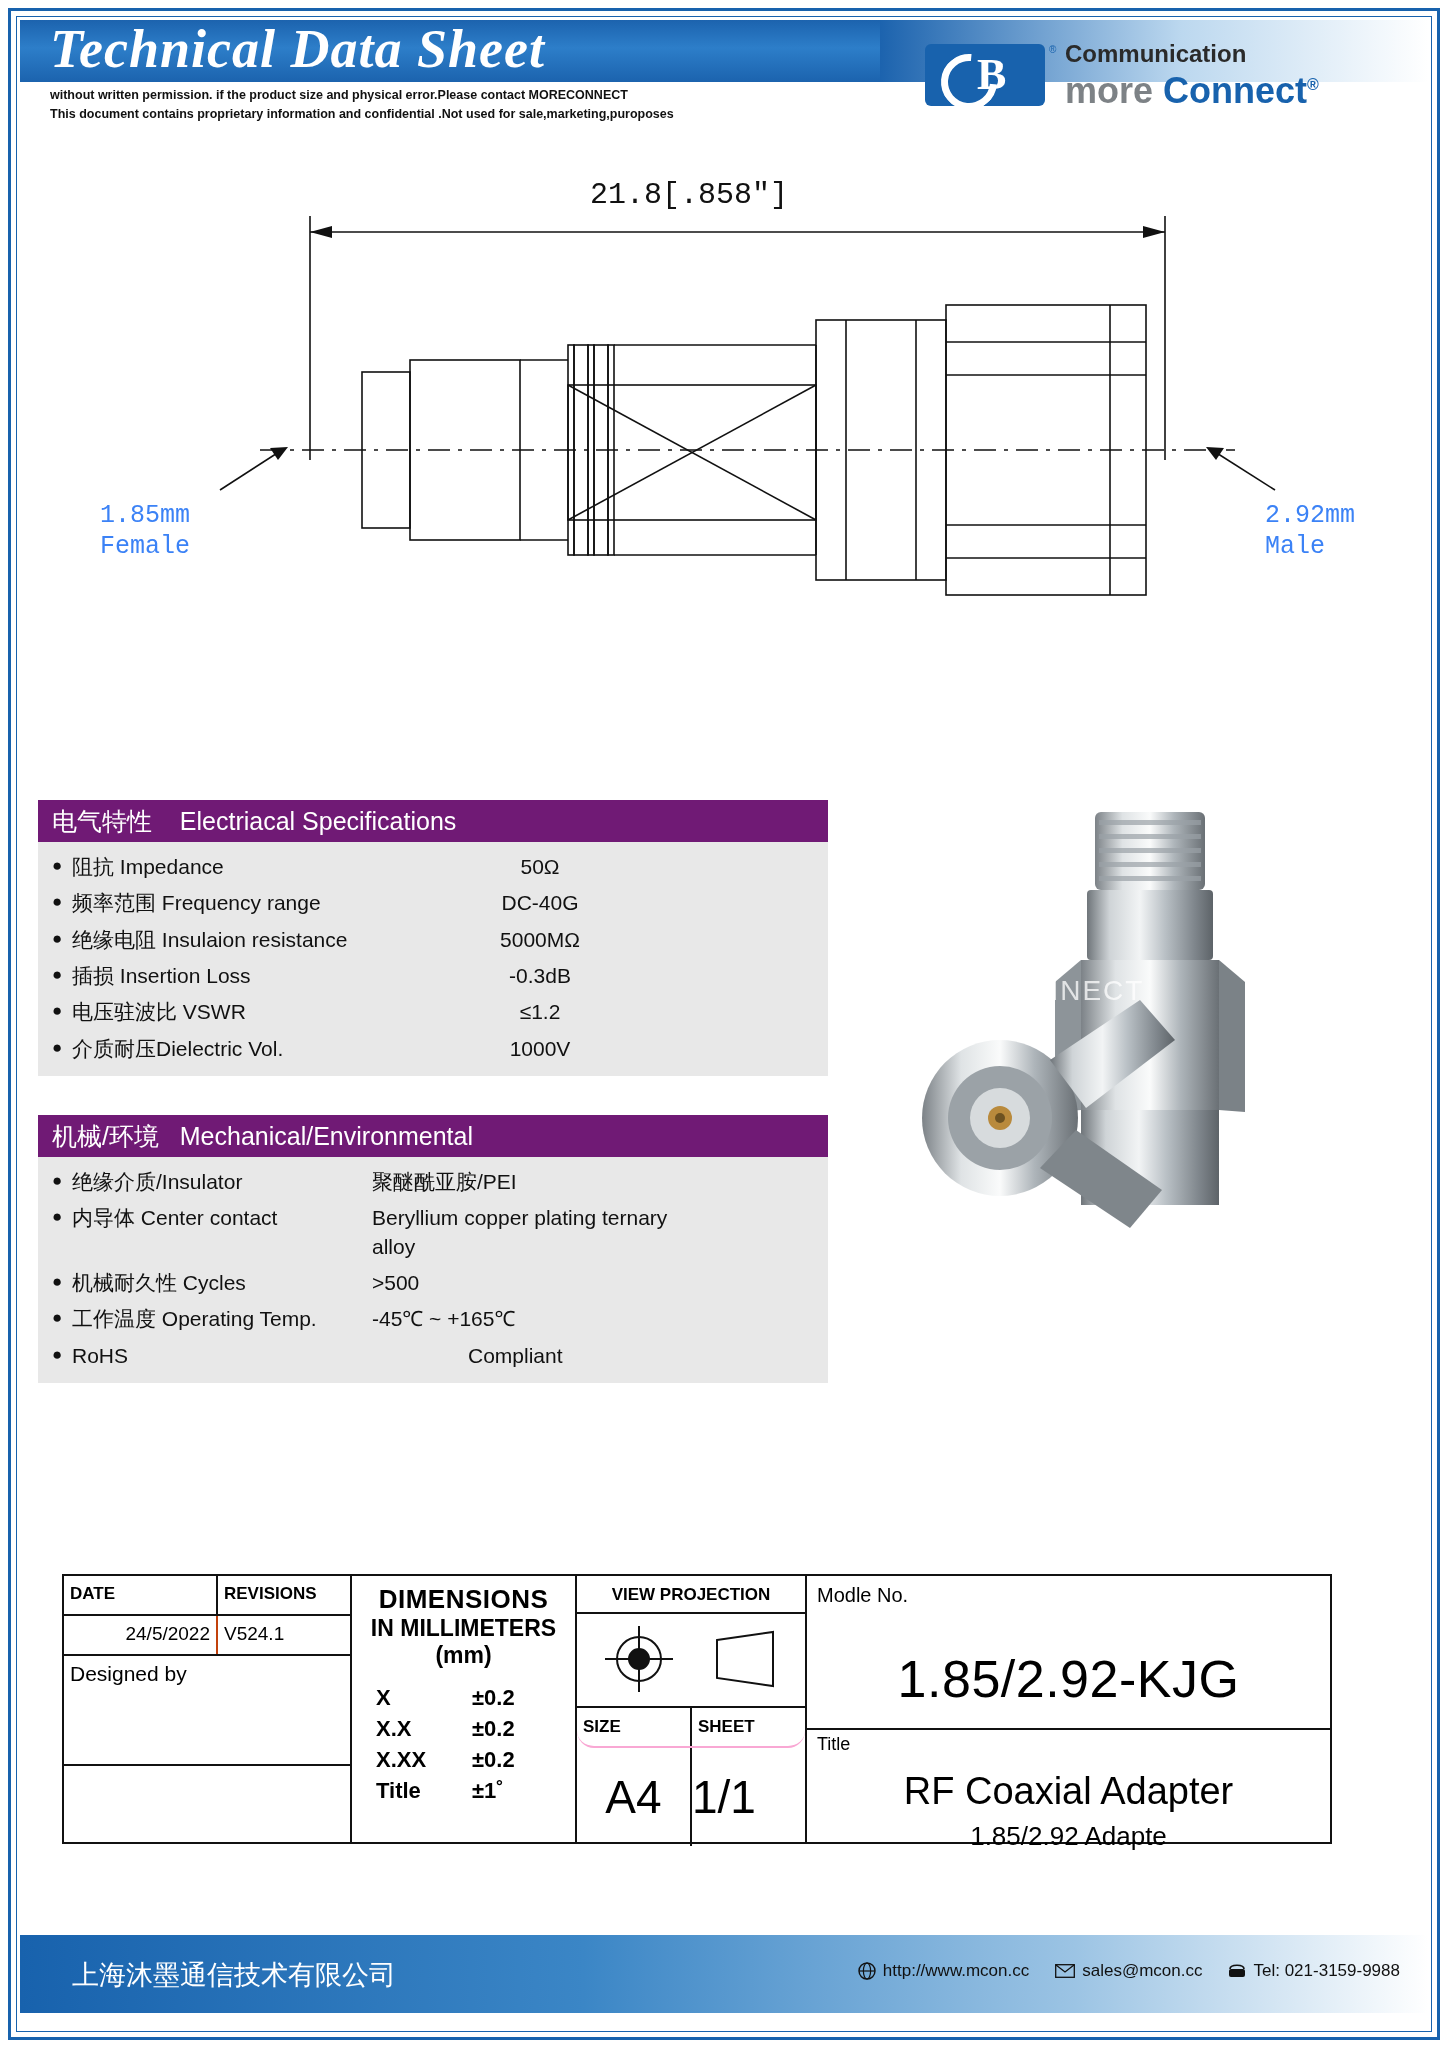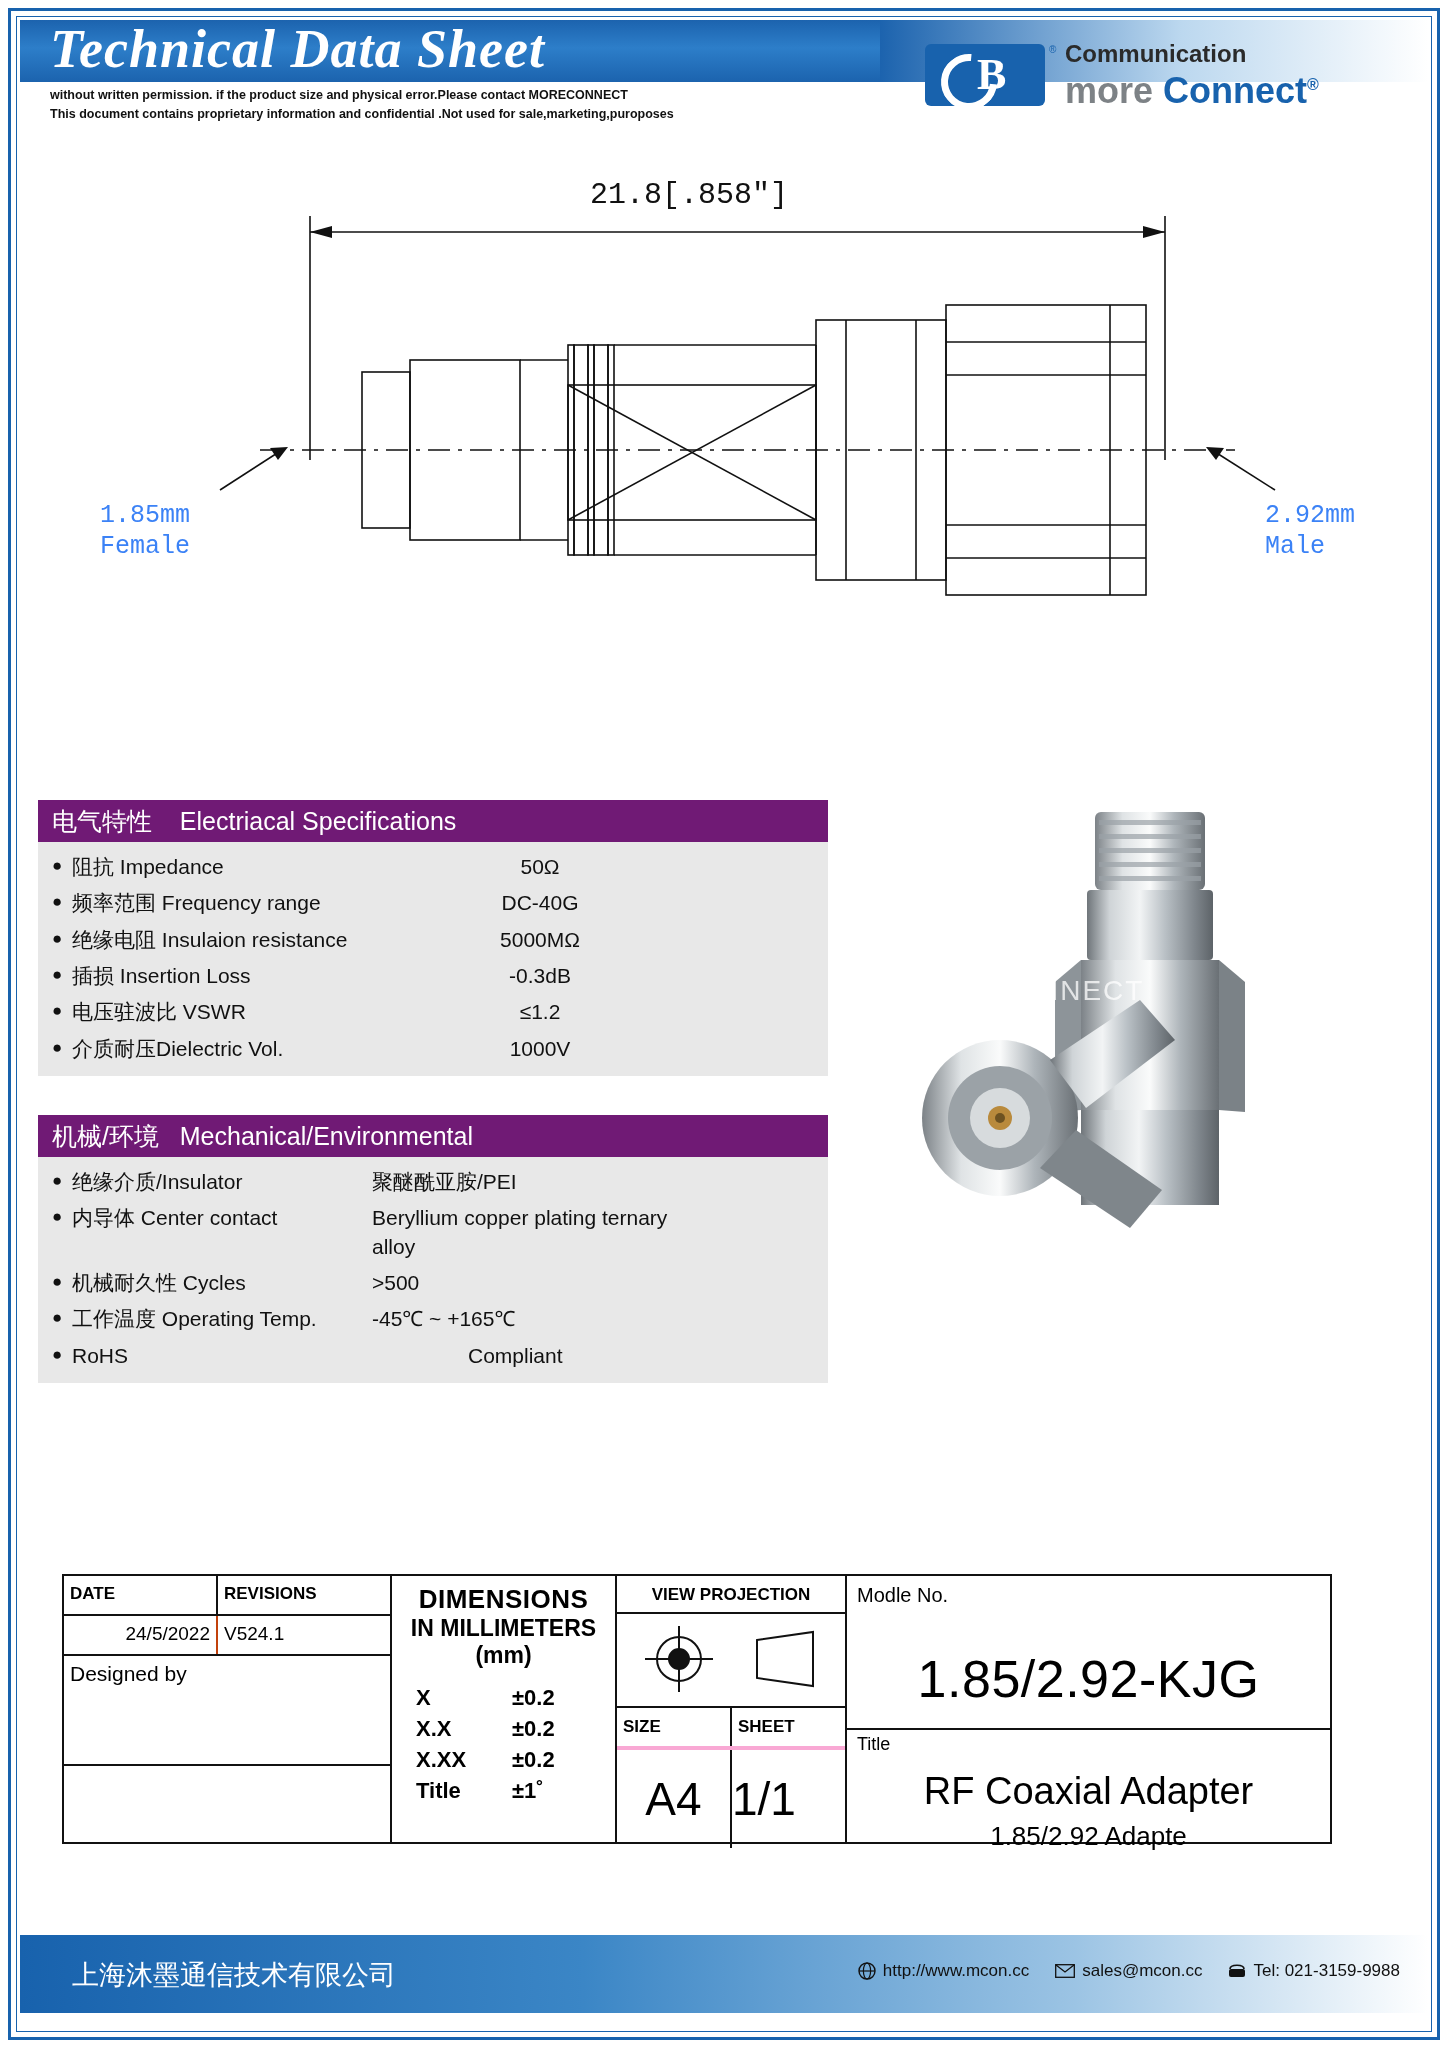--- a/index.html
+++ b/index.html
@@ -205,21 +205,21 @@
   
   .titleblock {
     position: absolute;
     left: 62px; top: 1574px;
     width: 1270px; height: 270px;
     border: 2px solid #111;
     box-sizing: border-box;
     display: flex;
   }
   .tb-col { box-sizing: border-box; }
-  .tb-c1 { width: 328px; border-right: 2px solid #111; }
+  .tb-c1 { width: 288px; border-right: 2px solid #111; }
   .tb-c2 { width: 225px; border-right: 2px solid #111; }
   .tb-c3 { width: 230px; border-right: 2px solid #111; }
   .tb-c4 { flex: 1 1 auto; }
 
   .tb-date-head { height: 38px; border-bottom: 2px solid #111; display: flex; }
   .tb-date-head .c { padding: 8px 6px; font-size: 17px; font-weight: bold; }
   .tb-date-head .c.left { width: 140px; border-right: 2px solid #111; }
   .tb-date-val { height: 38px; border-bottom: 2px solid #111; display: flex; }
   .tb-date-val .c { padding: 7px 6px; font-size: 19px; }
   .tb-date-val .c.left { width: 140px; border-right: 2px solid #c2410c; text-align: right; }
@@ -242,21 +242,21 @@
   .tb-tol { padding: 10px 0 0 24px; font-size: 22px; font-weight: bold; }
   .tb-tol div { display: flex; margin-bottom: 5px; }
   .tb-tol .k { width: 96px; }
 
   .tb-vp-head {
     height: 38px; border-bottom: 2px solid #111;
     text-align: center; font-size: 17px; font-weight: bold; padding-top: 9px;
     box-sizing: border-box;
   }
   .tb-vp-body { height: 92px; border-bottom: 2px solid #111; position: relative; }
-  .tb-ss { height: 38px; border-bottom: 4px solid #f9a8d4; display: flex; }
+  .tb-ss { height: 38px; border-bottom: 2px solid #f9a8d4; display: flex; border-radius: 17px; }
   .tb-ss .c { font-size: 17px; font-weight: bold; padding: 9px 6px; box-sizing: border-box; }
   .tb-ss .c.left { width: 115px; border-right: 2px solid #111; }
   .tb-ssv { height: 98px; display: flex; }
   .tb-ssv .c {
     font-size: 46px; box-sizing: border-box;
     display: flex; align-items: center; justify-content: center;
   }
   .tb-ssv .c.left { width: 115px; border-right: 2px solid #111; }
 
   .tb-model-head { height: 38px; border-bottom: 0; padding: 8px 10px; font-size: 20px; }

